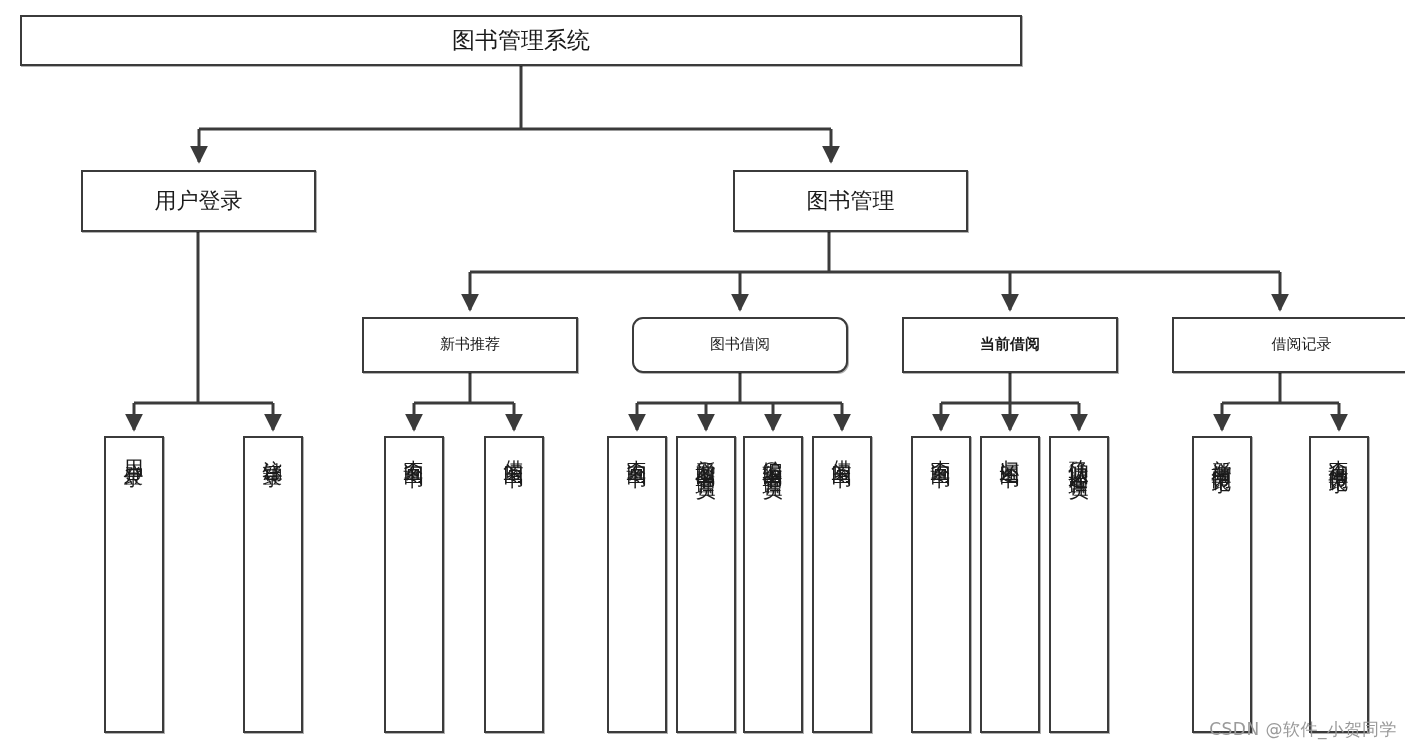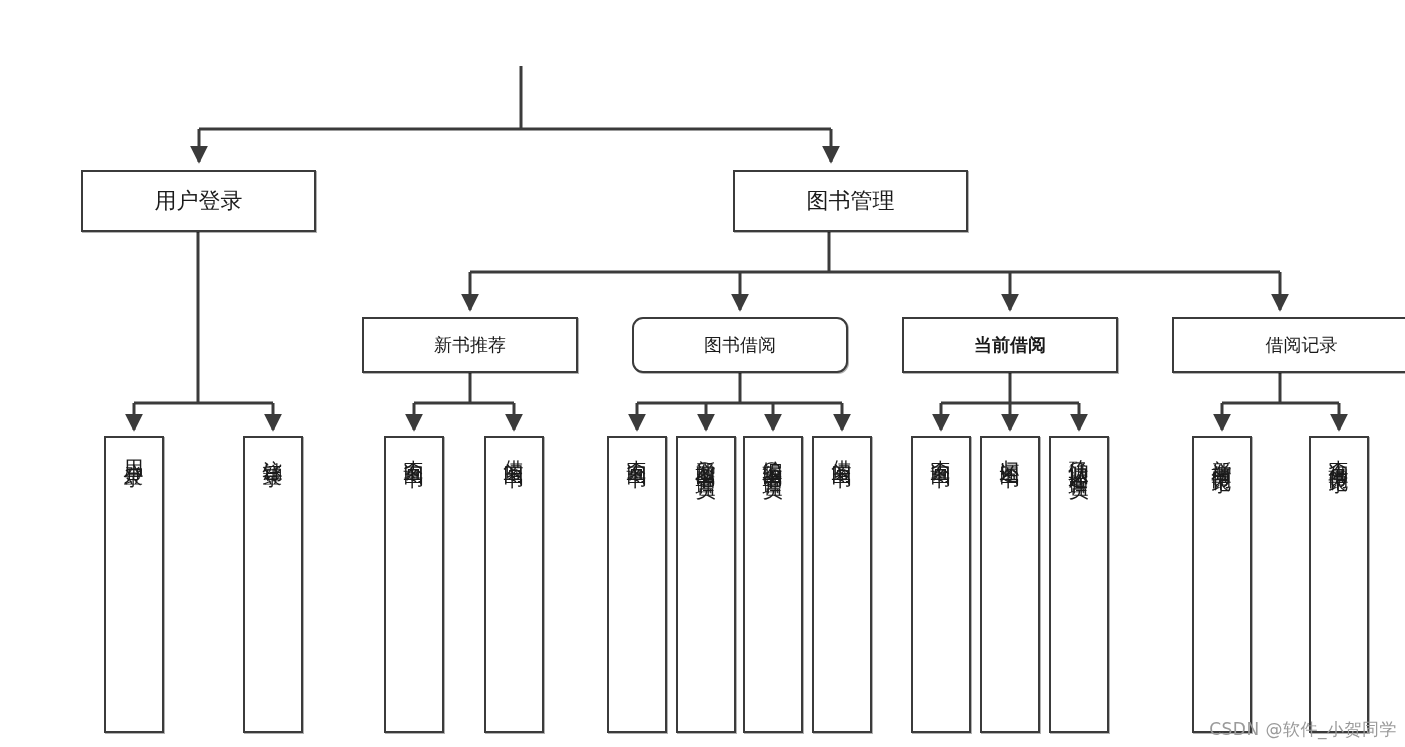--- a/index.html
+++ b/index.html
@@ -37,21 +37,21 @@
     color: #1a1a1a;
   }
   .node .label {
     display: block;
     text-align: center;
     line-height: 1.15;
     white-space: nowrap;
   }
   .node.root .label { font-size: 23px; }
   .node.lvl2 .label { font-size: 22px; }
-  .node.lvl3 .label { font-size: 18px; text-align: right; }
+  .node.lvl3 .label { font-size: 15px; text-align: right; }
 
   
   .node.leaf {
     align-items: flex-start;
     justify-content: center;
     padding-top: 6px;
   }
   .node.leaf .label {
     writing-mode: vertical-rl;
     text-orientation: upright;
@@ -119,20 +119,23 @@
       <path d="M 1010 403 L 1010 430" marker-end="url(#arrow)"></path>
       <path d="M 1079 403 L 1079 430" marker-end="url(#arrow)"></path>
 
       <path d="M 1280 373 L 1280 403"></path>
       <path d="M 1222 403 L 1339 403"></path>
       <path d="M 1222 403 L 1222 430" marker-end="url(#arrow)"></path>
       <path d="M 1339 403 L 1339 430" marker-end="url(#arrow)"></path>
     </g>
   </svg>
 
+  <div class="node root" style="left:20px; top:15px; width:1002px; height:51px;">
+    <span class="label">图书管理系统</span>
+  </div>
 
   <div class="node lvl2" style="left:81px; top:170px; width:235px; height:62px;">
     <span class="label">用户登录</span>
   </div>
   <div class="node lvl2" style="left:711px; top:170px; width:235px; height:62px;margin-left:22px;">
     <span class="label">图书管理</span>
   </div>
 
   <div class="node lvl3" style="left:362px; top:317px; width:216px; height:56px;">
     <span class="label">新书推荐</span>

